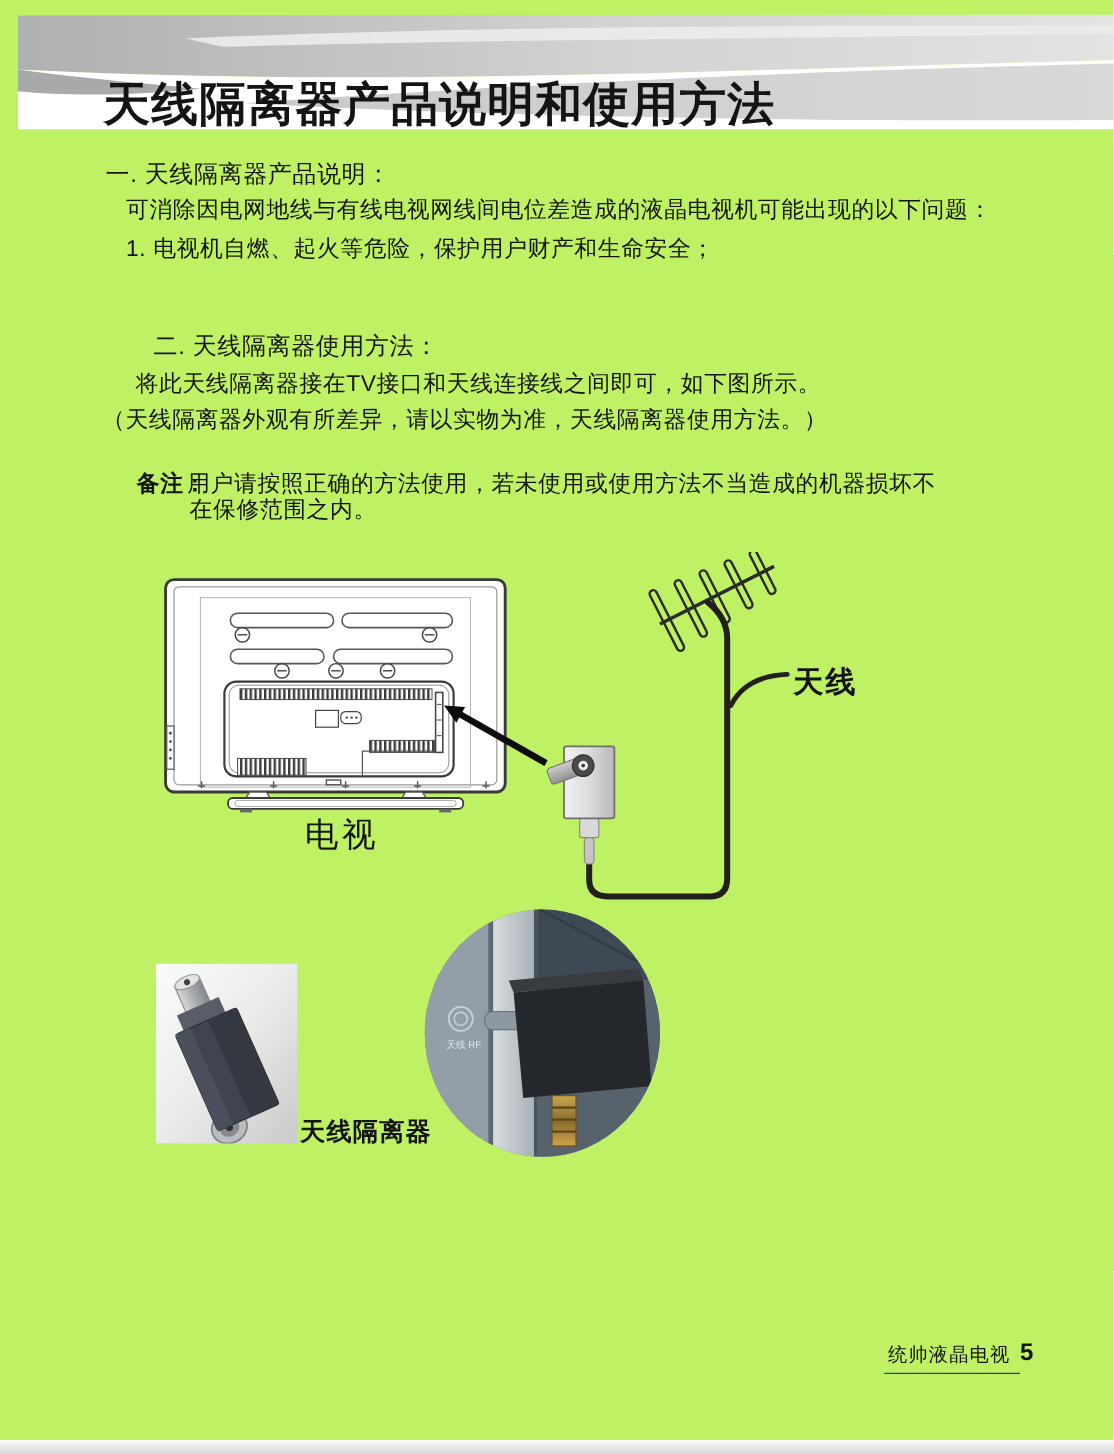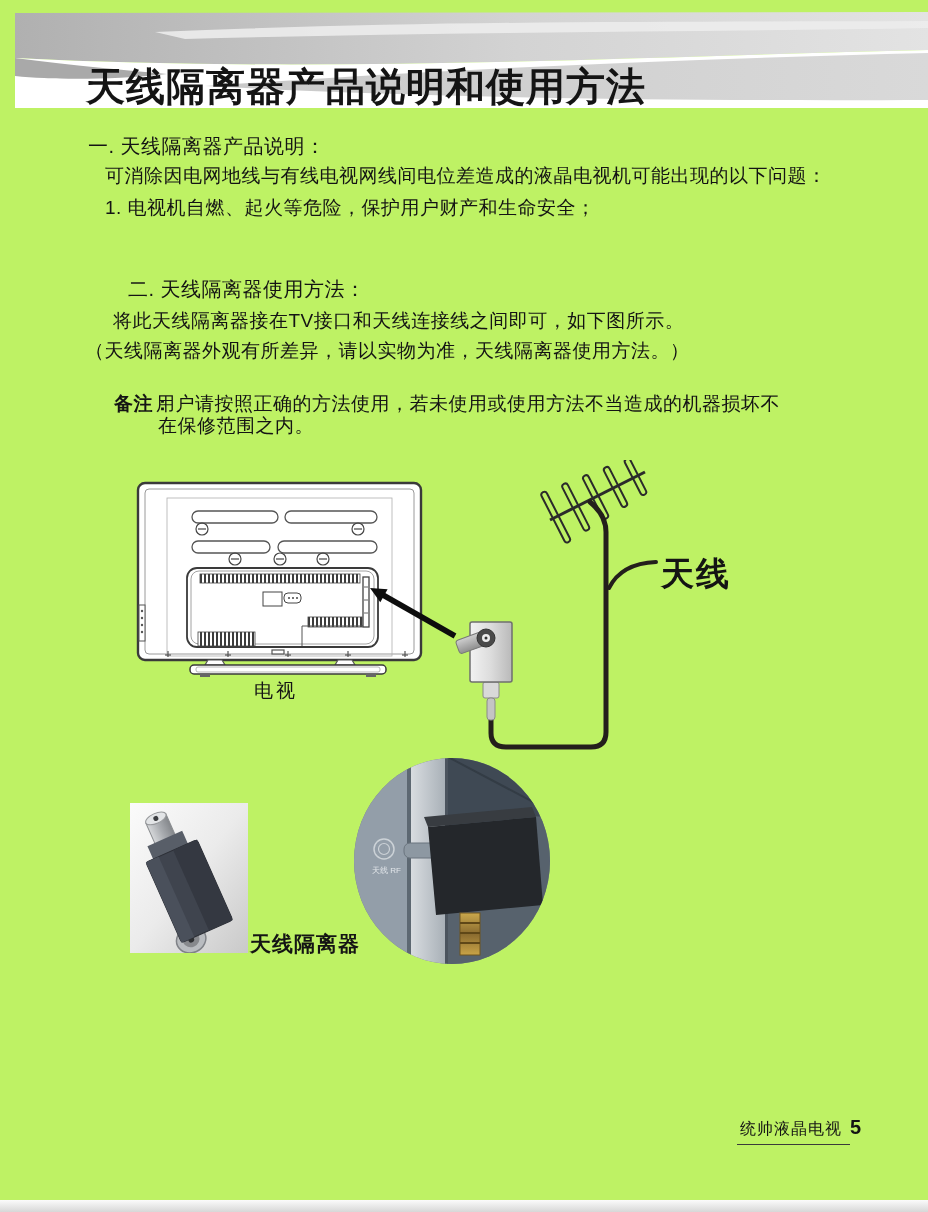--- a/index.html
+++ b/index.html
@@ -168,22 +168,22 @@
       <circle cx="366" cy="178" r="4" fill="#ececec"></circle>
       <circle cx="366" cy="178" r="1.5" fill="#333"></circle>
     </g>
 
     <g>
       <line x1="335" y1="176" x2="263" y2="135" stroke="#0d0d0d" stroke-width="5.5"></line>
       <polygon points="250,128 267.6,129.2 260.3,142.3" fill="#0d0d0d"></polygon>
     </g>
   </svg>
 
-  <div class="t" style="left:254px;top:680px;font-size:19px;letter-spacing:3px;">电视</div>
-  <div class="t" style="left:661px;top:555px;font-size:33px;font-weight:600;letter-spacing:2px;">天线</div>
+  <div class="t" style="left:254px;top:680px;font-size:28px;letter-spacing:3px;">电视</div>
+  <div class="t" style="left:661px;top:555px;font-size:25px;font-weight:600;letter-spacing:2px;">天线</div>
 
   <svg class="photoL" width="118" height="150" viewBox="0 0 118 150">
     <defs>
       <linearGradient id="pbg" x1="0" y1="0" x2="1" y2="1">
         <stop offset="0" stop-color="#fbfbfb"></stop>
           <stop offset="0.5" stop-color="#ebebeb"></stop>
           <stop offset="1" stop-color="#c9c9c9"></stop>
       </linearGradient>
       <linearGradient id="metal" x1="0" y1="0" x2="1" y2="0">
         <stop offset="0" stop-color="#d6d8da"></stop>

